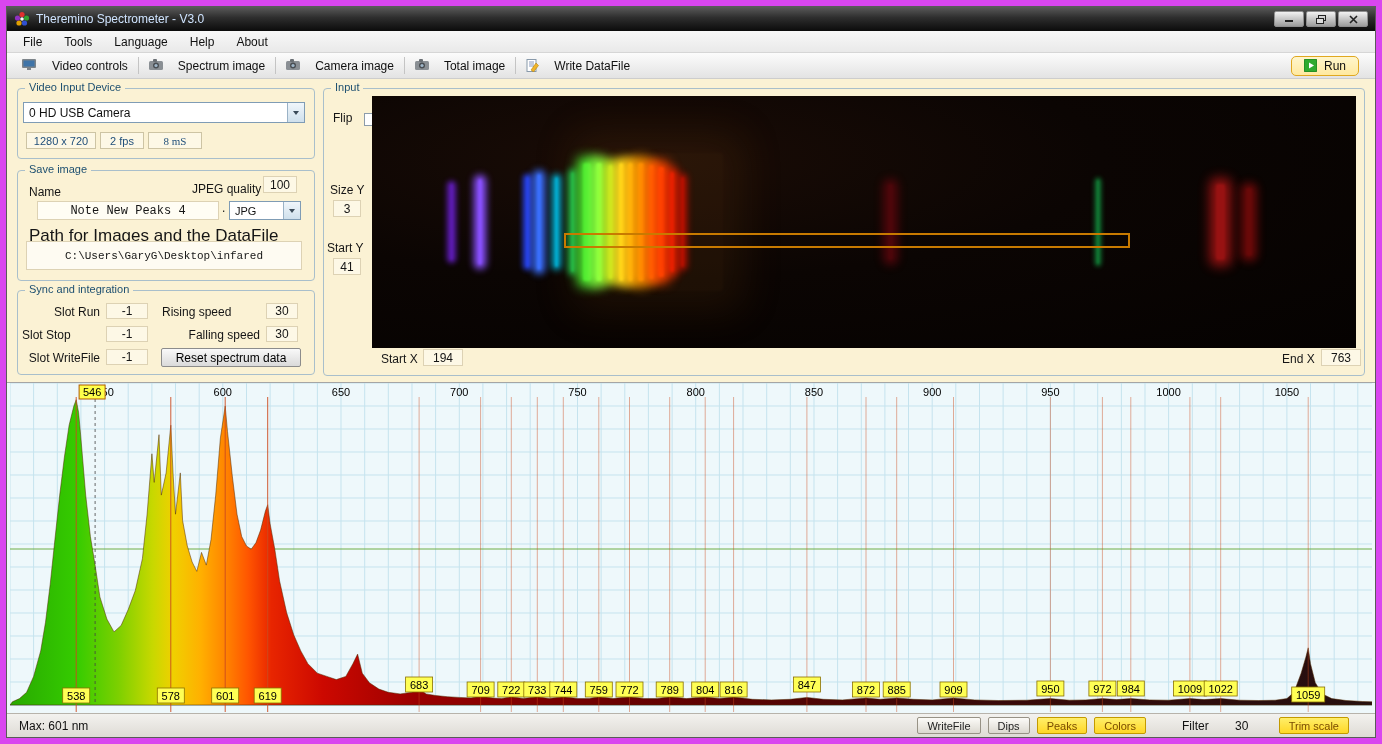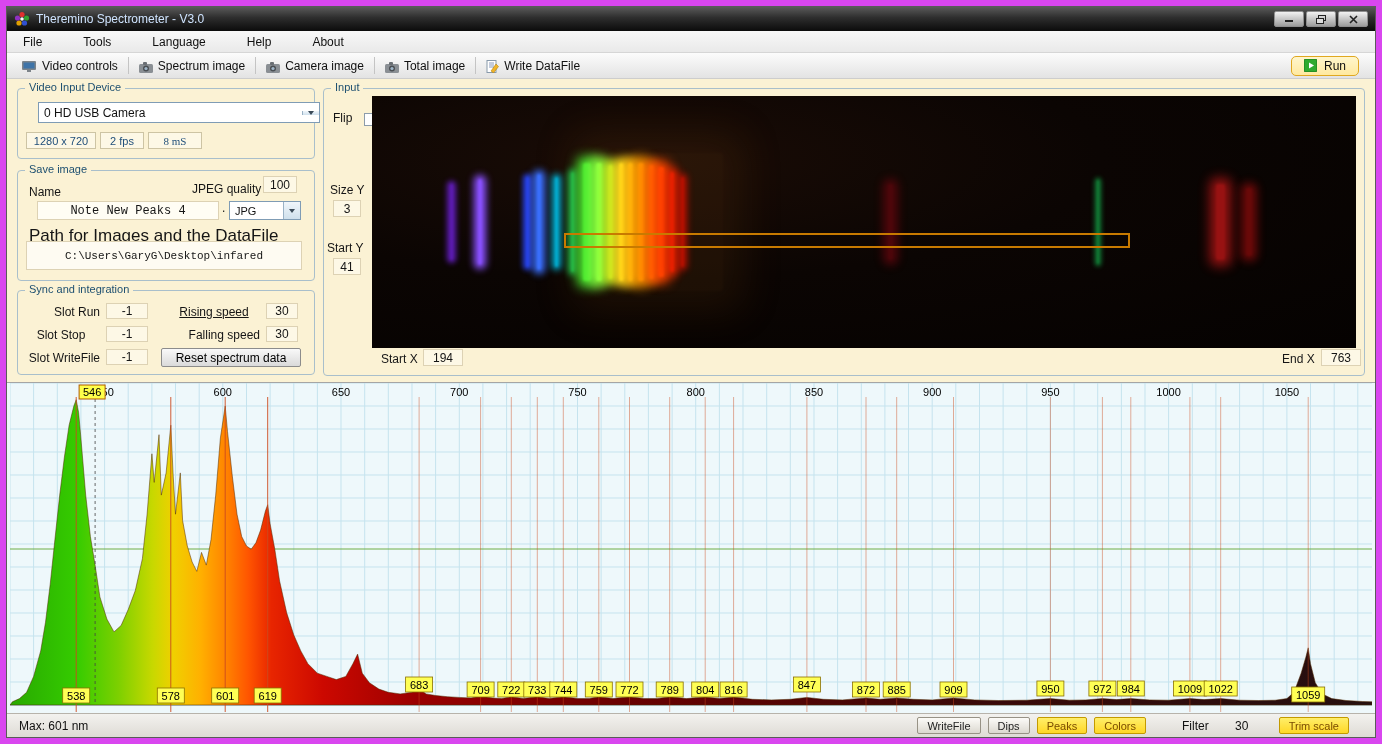--- a/index.html
+++ b/index.html
@@ -10,26 +10,26 @@
           background:#ece9e2;display:flex;flex-direction:column;overflow:hidden;}
   
   .titlebar{flex:0 0 24px;background:linear-gradient(#5a5a5a,#2d2d2d 45%,#0b0b0b);
             display:flex;align-items:center;padding:0 7px;gap:6px;}
   .title-text{color:#cfe4ff;font-size:12px;}
   .win-controls{margin-left:auto;display:flex;gap:2px;}
   .winbtn{width:30px;height:16px;border:1px solid #8f8f8f;border-radius:2px;
           background:linear-gradient(#f2f2f2,#9c9c9c);display:flex;align-items:center;justify-content:center;}
   
   .menubar{flex:0 0 22px;background:linear-gradient(#f8f8f8,#e9e9e9);border-bottom:1px solid #d6d6d6;
-           display:flex;align-items:center;padding-left:5px;font-size:12px;color:#101010;gap:19px;}
+           display:flex;align-items:center;padding-left:5px;font-size:12px;color:#101010;}
   .menu-item{padding:3px 11px;cursor:default;}
   
   .toolbar{flex:0 0 26px;background:linear-gradient(#fcfcfc,#e3e3e3);border-bottom:1px solid #cdcdcd;
            display:flex;align-items:center;padding:0 8px;font-size:12px;color:#101010;}
-  .tbtn{display:flex;align-items:flex-end;gap:5px;padding:3px 7px;cursor:default;}
+  .tbtn{display:flex;align-items:flex-start;gap:15px;padding:3px 7px;cursor:default;}
   .tsep{width:1px;height:17px;background:#c4c4c4;margin:0 3px;}
   .run-btn{margin-left:auto;margin-right:8px;display:flex;align-items:center;gap:7px;
            background:linear-gradient(#fff6cc,#ffe9a0);border:1px solid #e0a820;border-radius:5px;
            padding:2px 12px;font-size:12px;}
   
   .main{flex:0 0 303px;background:#fbf2d4;position:relative;font-size:12px;}
   .group{position:absolute;border:1px solid #a9bfcb;border-radius:4px;}
   .group-label{position:absolute;top:-8px;left:7px;background:#fbf2d4;padding:0 4px;
                font-size:11px;color:#1d4f70;white-space:nowrap;}
   .lab{position:absolute;font-size:12px;color:#151515;white-space:nowrap;}
@@ -185,21 +185,21 @@
             </svg>
         </span>
         <span>Run</span>
       </div>
     </div>
 
     <div class="main">
 
       <div class="group" id="grp-video">
         <span class="group-label">Video Input Device</span>
-        <div class="combo" style="left:20px;top:13px;width:282px;height:21px;align-items:center;">
+        <div class="combo" style="left:5px;top:13px;width:282px;height:21px;">
           <span class="combo-text">0 HD USB Camera</span>
           <span class="combo-btn">
               <span class="arr"></span>
             </span>
         </div>
         <div class="stat-box" style="left:8px;top:43px;width:70px;">1280 x 720</div>
         <div class="stat-box" style="left:82px;top:43px;width:44px;">2 fps</div>
         <div class="stat-box" style="left:130px;top:43px;width:54px;font-family:Liberation Serif, serif;">8 mS</div>
       </div>
 
@@ -217,23 +217,23 @@
             </span>
         </div>
         <span class="lab" style="left:11px;top:55px;font-size:17px;">Path for Images and the DataFile</span>
         <div class="value-box mono" style="left:8px;top:70px;width:276px;height:29px;font-size:11px;background:#fefbf2;">C:\Users\GaryG\Desktop\infared</div>
       </div>
 
       <div class="group" id="grp-sync">
         <span class="group-label">Sync and integration</span>
         <span class="lab" style="left:4px;top:14px;width:78px;text-align:right;">Slot Run</span>
         <div class="value-box" style="left:88px;top:12px;width:42px;height:16px;">-1</div>
-        <span class="lab" style="left:150px;top:14px;width:92px;text-align:center;text-decoration:underline;">Rising speed</span>
+        <span class="lab" style="left:144px;top:14px;width:92px;text-align:left;">Rising speed</span>
         <div class="value-box" style="left:248px;top:12px;width:32px;height:16px;">30</div>
-        <span class="lab" style="left:4px;top:37px;width:78px;text-align:center;">Slot Stop</span>
+        <span class="lab" style="left:4px;top:37px;width:78px;text-align:left;">Slot Stop</span>
         <div class="value-box" style="left:88px;top:35px;width:42px;height:16px;">-1</div>
         <span class="lab" style="left:150px;top:37px;width:92px;text-align:right;">Falling speed</span>
         <div class="value-box" style="left:248px;top:35px;width:32px;height:16px;">30</div>
         <span class="lab" style="left:4px;top:60px;width:78px;text-align:right;">Slot WriteFile</span>
         <div class="value-box" style="left:88px;top:58px;width:42px;height:16px;">-1</div>
         <div class="btn3d" style="left:143px;top:57px;width:140px;height:19px;">Reset spectrum data</div>
       </div>
 
       <div class="group" id="grp-input">
         <span class="group-label">Input</span>

